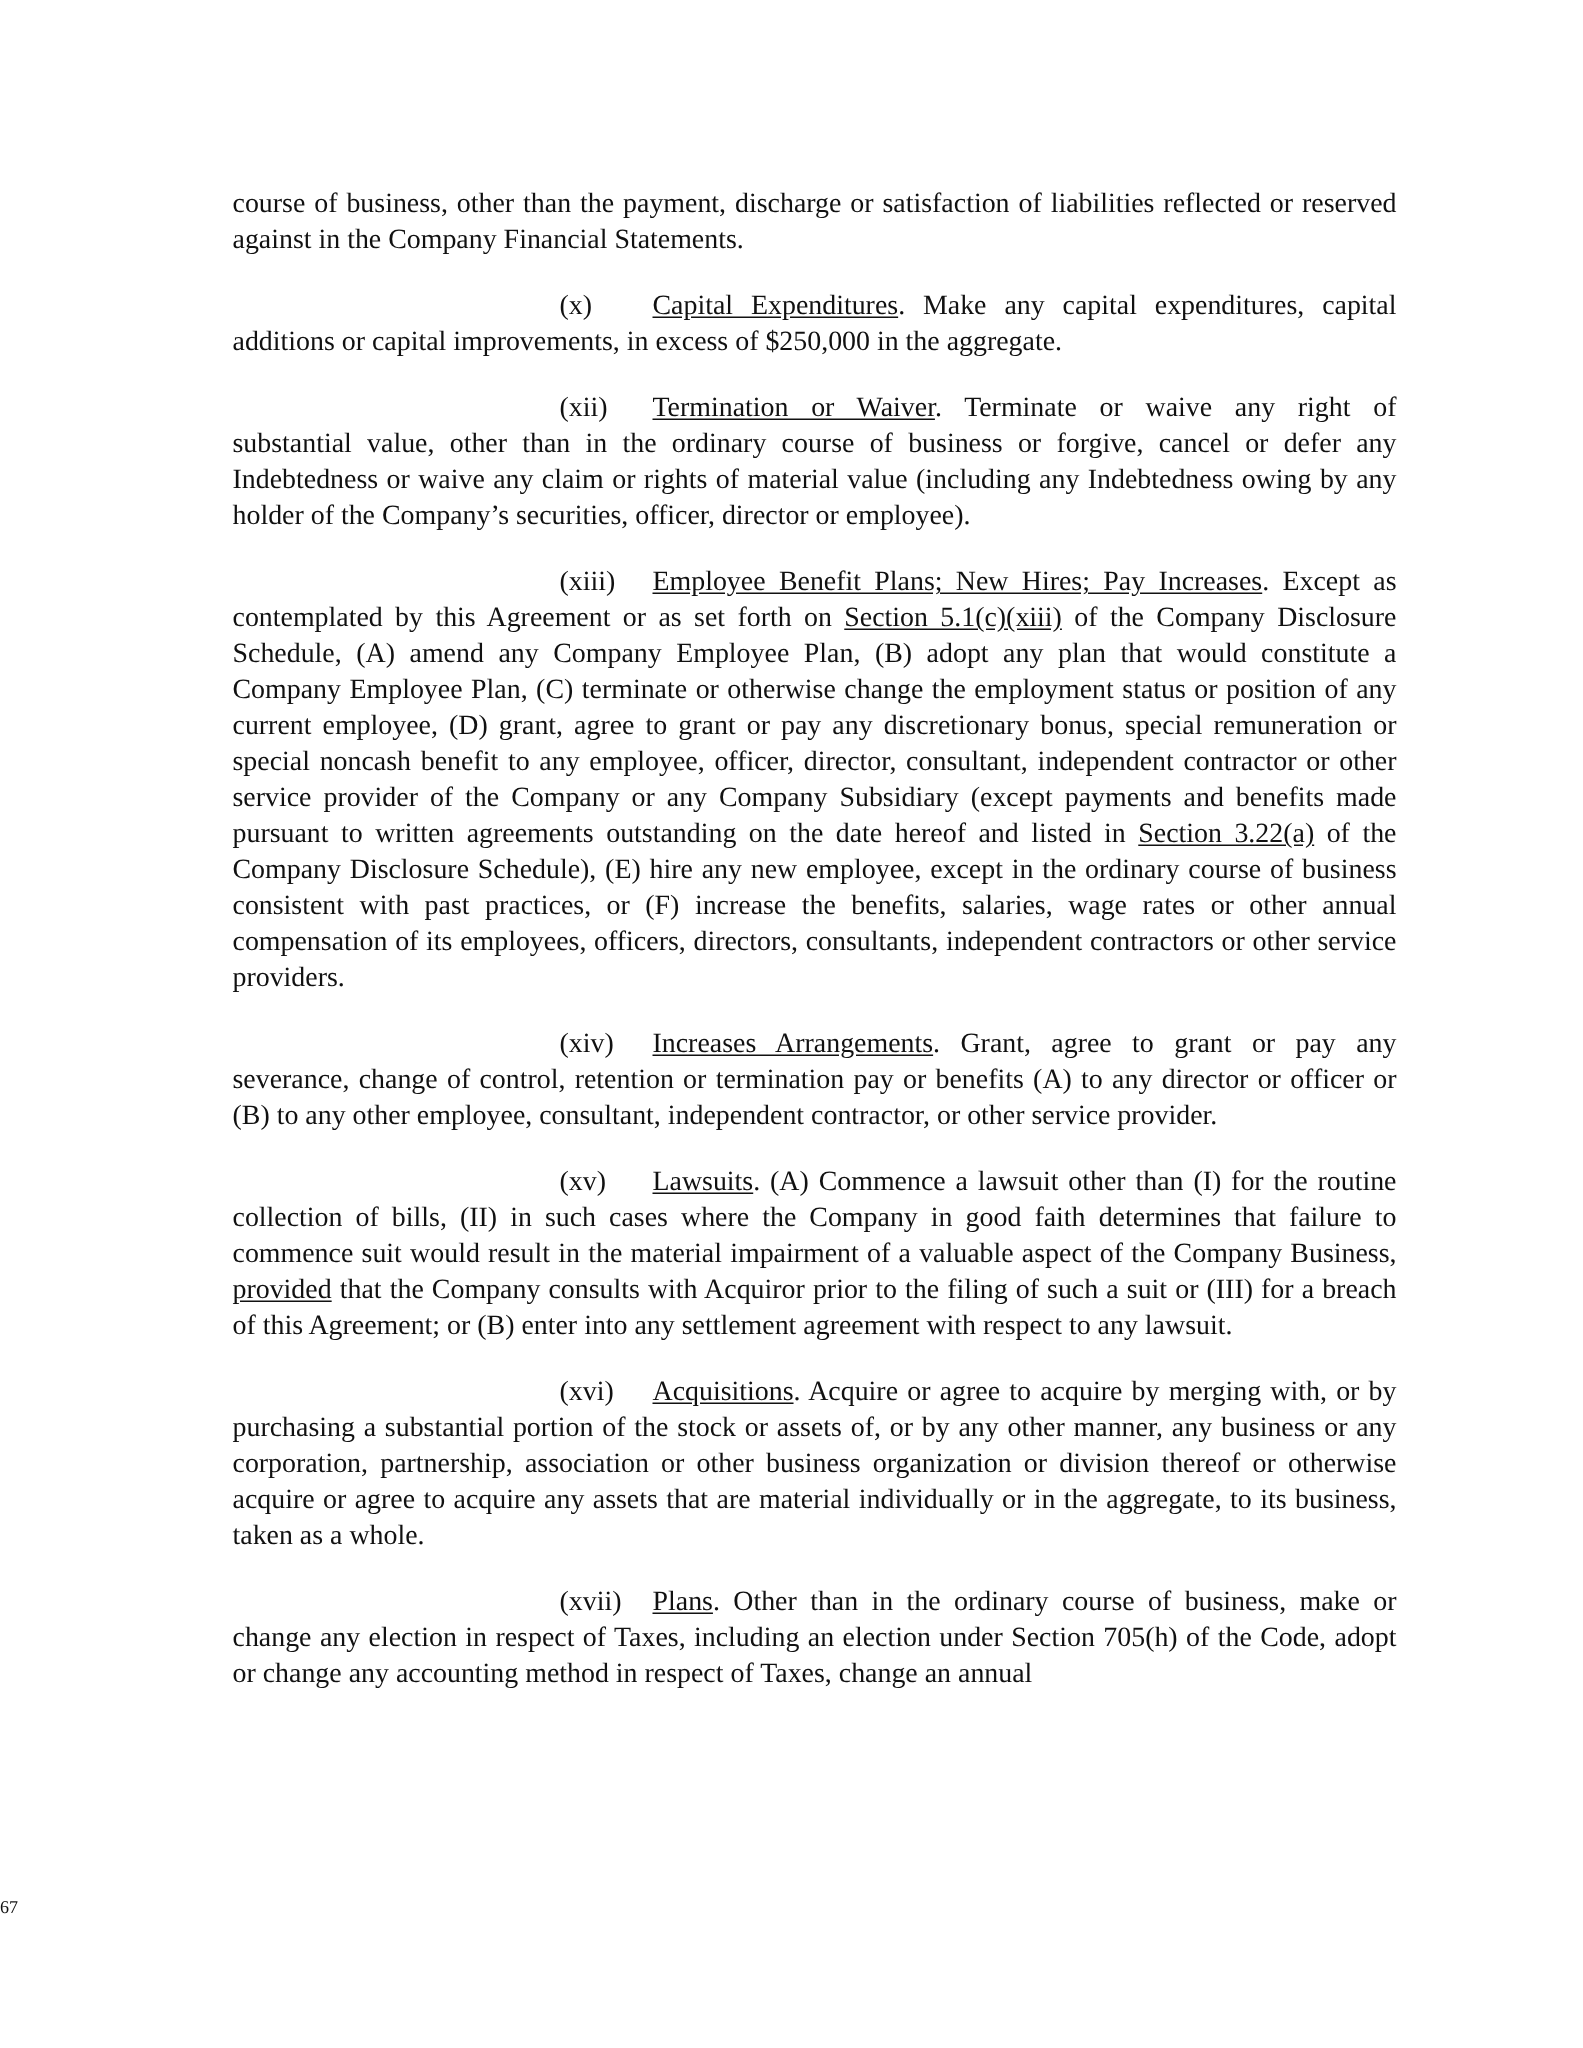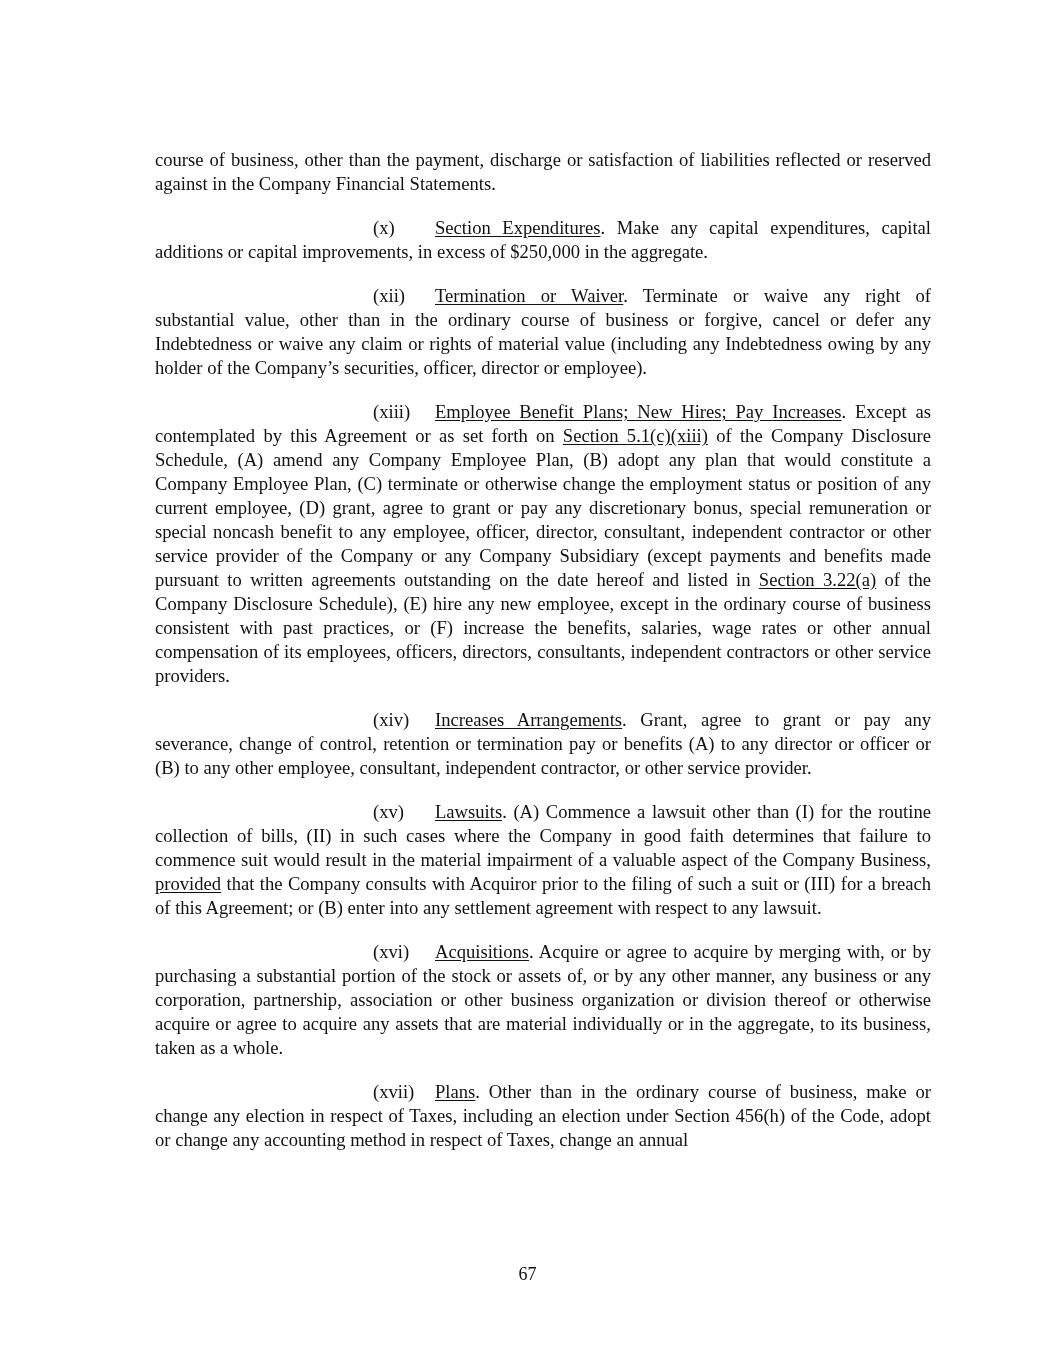--- a/index.html
+++ b/index.html
@@ -3,45 +3,45 @@
 <meta charset="utf-8">
 <style>
   html, body { margin: 0; padding: 0; background: #ffffff; }
   body { width: 1055px; height: 1365px; position: relative; overflow: hidden; }
   .page {
     position: absolute; left: 155px; top: 124px; width: 776px;
     font-family: "Liberation Serif", serif; font-size: 18.6px; line-height: 24px;
     color: #111111;
   }
   .para { margin: 0 0 20px 0; text-align: justify; }
-  .para.first { margin-bottom: 20px; margin-top: 24px; }
+  .para.first { margin-bottom: 20px; }
   .num { display: inline-block; margin-left: 218px; width: 62px; }
   .u { text-decoration: underline; text-underline-offset: 2px; }
   .pageno {
-    position: absolute; left: 0; width: 1055px; top: 1264px; text-align: center;
-    font-family: "Liberation Serif", serif; font-size: 18px; color: #111111;
+    position: absolute; left: 0; width: 1055px; top: 1264px; text-align: left;
+    font-family: "Liberation Serif", serif; font-size: 12px; color: #111111;
   }
 </style>
 </head>
 <body>
 
 <div class="page">
 
   <p class="para first"><span>course of business, other than the payment, discharge or satisfaction of liabilities reflected or reserved against in the Company Financial Statements.</span></p>
 
-  <p class="para"><span class="num">(x)</span><span class="u">Section Expenditures</span><span>.  Make any capital expenditures, capital additions or capital improvements, in excess of $250,000 in the aggregate.</span></p>
+  <p class="para"><span class="num">(x)</span><span class="u">Capital Expenditures</span><span>.  Make any capital expenditures, capital additions or capital improvements, in excess of $250,000 in the aggregate.</span></p>
 
 
   <p class="para"><span class="num">(xii)</span><span class="u">Termination or Waiver</span><span>.  Terminate or waive any right of substantial value, other than in the ordinary course of business or forgive, cancel or defer any Indebtedness or waive any claim or rights of material value (including any Indebtedness owing by any holder of the Company’s securities, officer, director or employee).</span></p>
 
   <p class="para"><span class="num">(xiii)</span><span class="u">Employee Benefit Plans; New Hires; Pay Increases</span><span>.  Except as contemplated by this Agreement or as set forth on </span><span class="u">Section 5.1(c)(xiii)</span><span> of the Company Disclosure Schedule, (A) amend any Company Employee Plan, (B) adopt any plan that would constitute a Company Employee Plan, (C) terminate or otherwise change the employment status or position of any current employee, (D) grant, agree to grant or pay any discretionary bonus, special remuneration or special noncash benefit to any employee, officer, director, consultant, independent contractor or other service provider of the Company or any Company Subsidiary (except payments and benefits made pursuant to written agreements outstanding on the date hereof and listed in </span><span class="u">Section 3.22(a)</span><span> of the Company Disclosure Schedule), (E) hire any new employee, except in the ordinary course of business consistent with past practices, or (F) increase the benefits, salaries, wage rates or other annual compensation of its employees, officers, directors, consultants, independent contractors or other service providers.</span></p>
 
   <p class="para"><span class="num">(xiv)</span><span class="u">Increases Arrangements</span><span>.  Grant, agree to grant or pay any severance, change of control, retention or termination pay or benefits (A) to any director or officer or (B) to any other employee, consultant, independent contractor, or other service provider.</span></p>
 
   <p class="para"><span class="num">(xv)</span><span class="u">Lawsuits</span><span>.  (A) Commence a lawsuit other than (I) for the routine collection of bills, (II) in such cases where the Company in good faith determines that failure to commence suit would result in the material impairment of a valuable aspect of the Company Business, </span><span class="u">provided</span><span> that the Company consults with Acquiror prior to the filing of such a suit or (III) for a breach of this Agreement; or (B) enter into any settlement agreement with respect to any lawsuit.</span></p>
 
   <p class="para"><span class="num">(xvi)</span><span class="u">Acquisitions</span><span>.  Acquire or agree to acquire by merging with, or by purchasing a substantial portion of the stock or assets of, or by any other manner, any business or any corporation, partnership, association or other business organization or division thereof or otherwise acquire or agree to acquire any assets that are material individually or in the aggregate, to its business, taken as a whole.</span></p>
 
-  <p class="para"><span class="num">(xvii)</span><span class="u">Plans</span><span>.  Other than in the ordinary course of business, make or change any election in respect of Taxes, including an election under Section 456(h) of the Code, adopt or change any accounting method in respect of Taxes, change an annual</span></p>
+  <p class="para"><span class="num">(xvii)</span><span class="u">Plans</span><span>.  Other than in the ordinary course of business, make or change any election in respect of Taxes, including an election under Section 705(h) of the Code, adopt or change any accounting method in respect of Taxes, change an annual</span></p>
 
 </div>
 
 <div class="pageno">67</div>
 
 </body></html>

